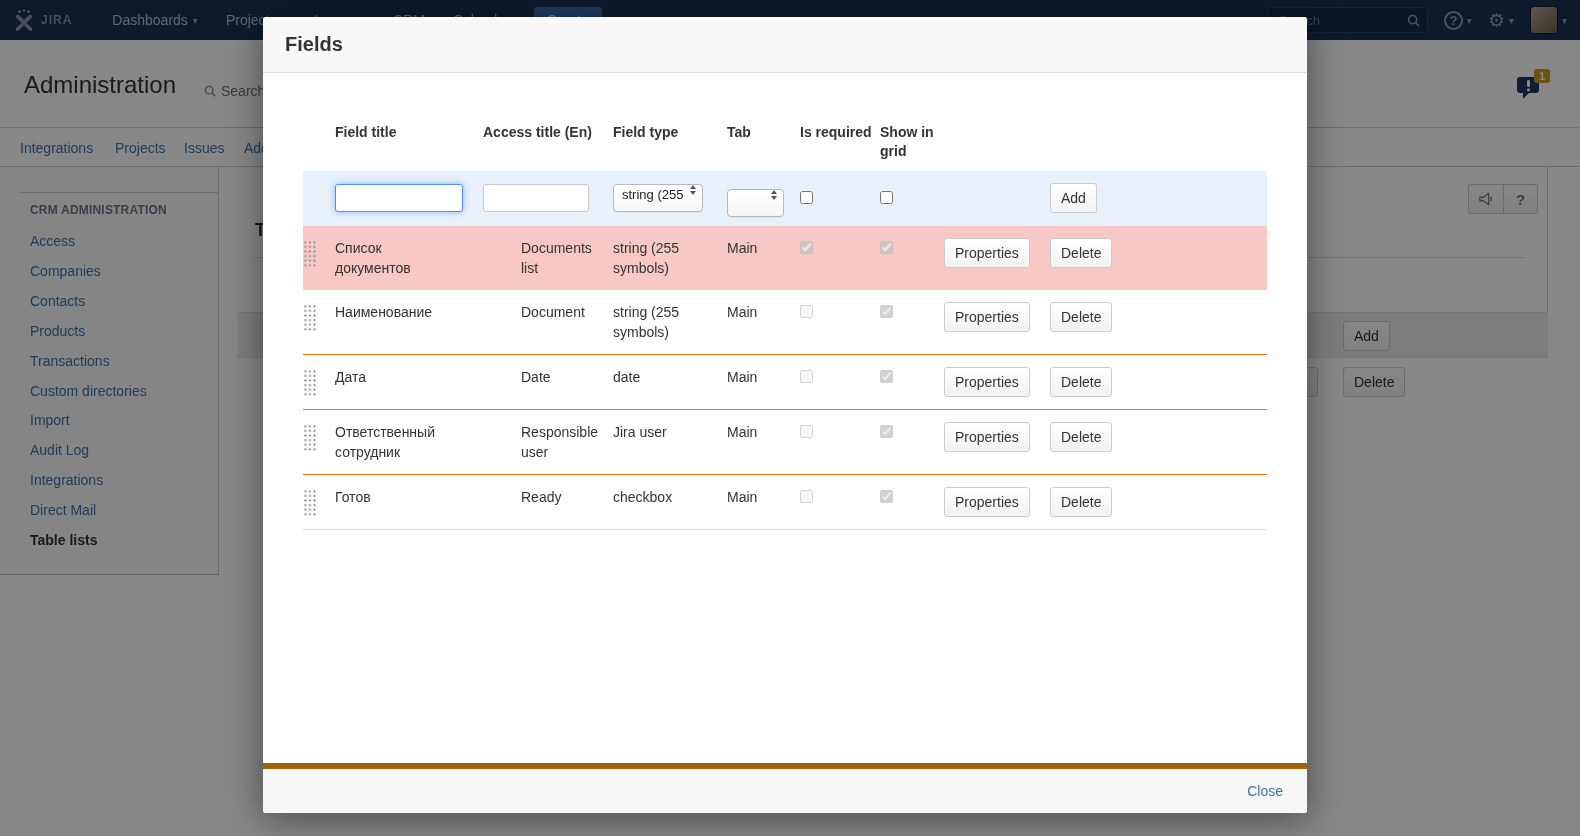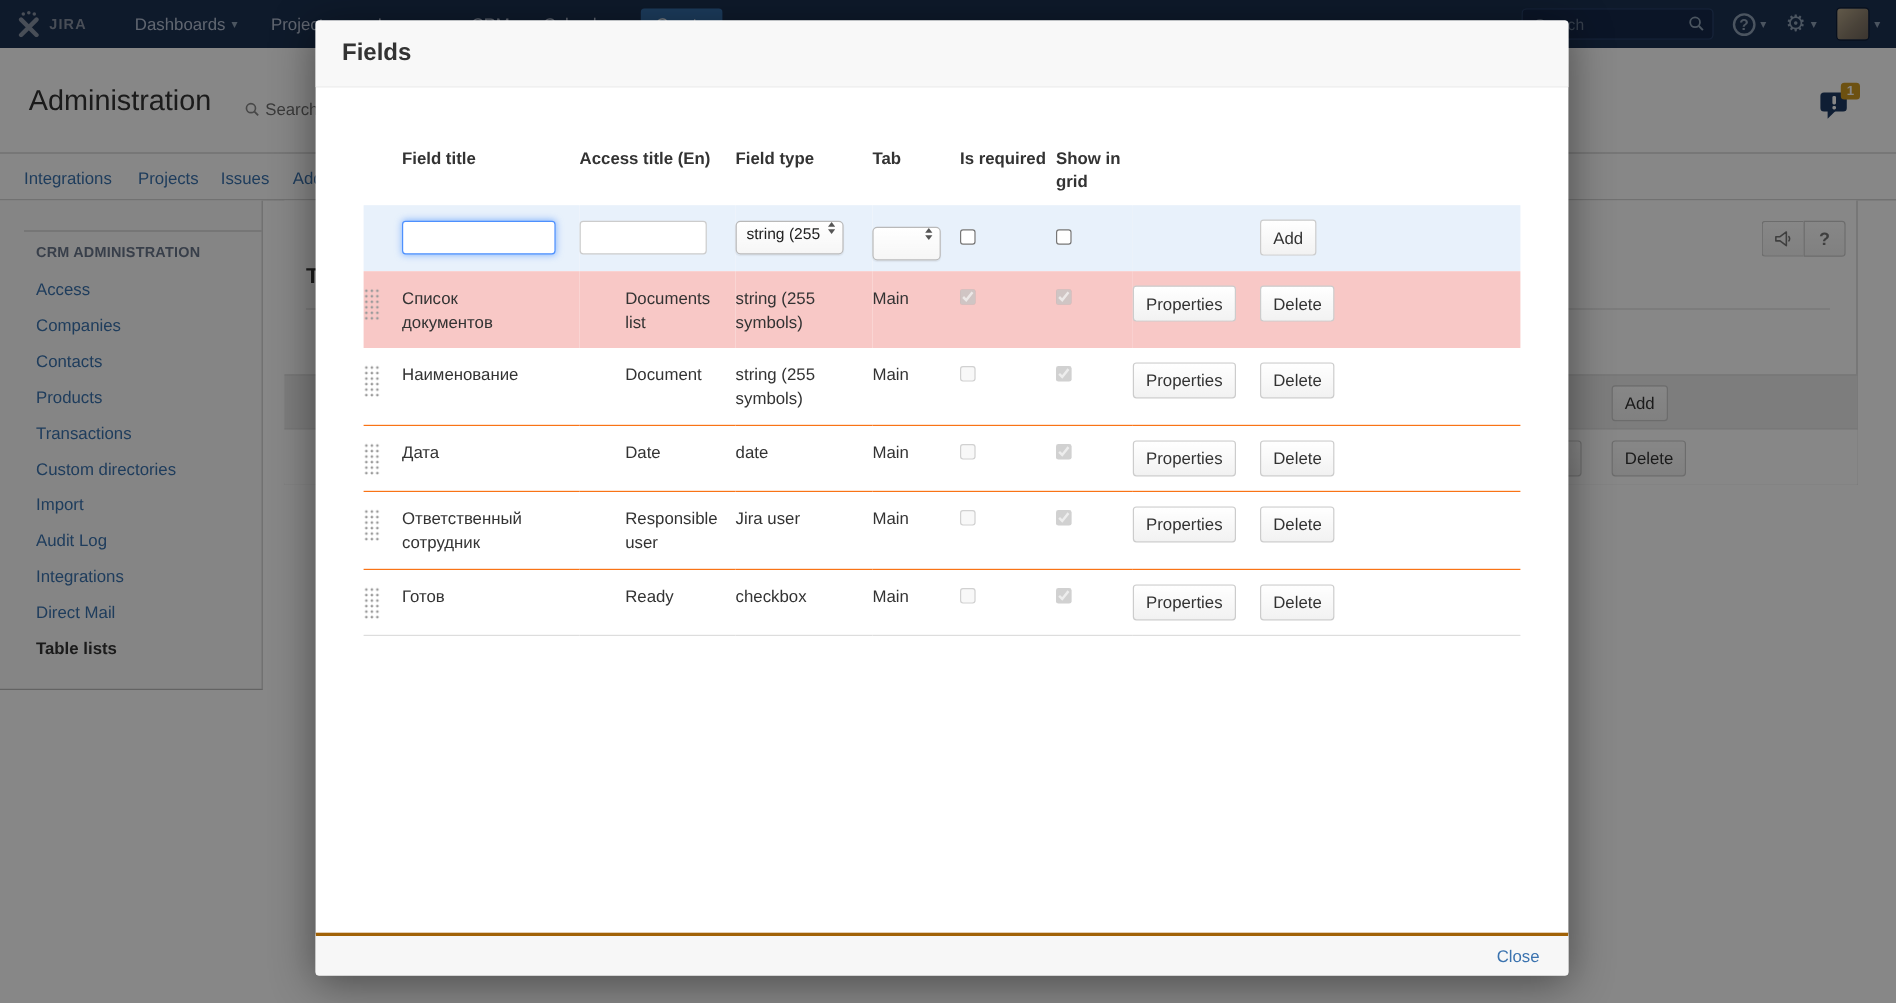--- a/index.html
+++ b/index.html
@@ -57,21 +57,21 @@
   .btn { display:inline-block; padding:4px 10px; border:1px solid #ccc; border-radius:3px; background:linear-gradient(#fff,#f2f2f2); color:#333; font-size:14px; line-height:20px; font-family:"Liberation Sans",sans-serif; cursor:pointer; white-space:nowrap; }
 
   
   .blanket { position:absolute; inset:0; background:rgba(0,0,0,0.47); z-index:10; }
 
   
   .modal { position:absolute; left:263px; top:17px; width:1044px; height:796px; background:#fff; border-radius:3px; box-shadow:0 6px 36px rgba(0,0,0,.45); z-index:20; display:flex; flex-direction:column; }
   .modal-header { height:56px; background:#f8f8f8; border-bottom:1px solid #ddd; border-radius:3px 3px 0 0; display:flex; align-items:center; padding:0 22px; }
   .modal-title { font-size:20px; color:#333; }
   .modal-body { flex:1; padding:30px 40px 0 40px; overflow:hidden; }
-  .modal-footer { height:36px; background:#f7f7f7; border-top:3px solid #a16207; border-radius:0 0 3px 3px; display:flex; align-items:center; justify-content:flex-end; padding:0 24px; }
+  .modal-footer { height:50px; background:#f7f7f7; border-top:6px solid #a16207; border-radius:0 0 3px 3px; display:flex; align-items:center; justify-content:flex-end; padding:0 24px; }
   .close-link { color:var(--accent,#3b73af); font-size:14px; text-decoration:none; cursor:pointer; }
 
   
   table.fields { table-layout:fixed; width:964px; border-collapse:collapse; }
   table.fields col.c0{width:32px} table.fields col.c1{width:148px} table.fields col.c2{width:130px}
   table.fields col.c3{width:114px} table.fields col.c4{width:73px} table.fields col.c5{width:80px}
   table.fields col.c6{width:64px} table.fields col.c7{width:106px} table.fields col.c8{width:217px}
   table.fields th { text-align:left; vertical-align:top; font-size:14px; color:#333; font-weight:bold; padding:20px 8px 10px 0; line-height:19px; }
   table.fields td { vertical-align:top; font-size:14px; color:#333; padding:12px 8px 12px 0; line-height:20px; }
   tr.newrow { background:var(--newrow-bg,#e8f1fb); }

